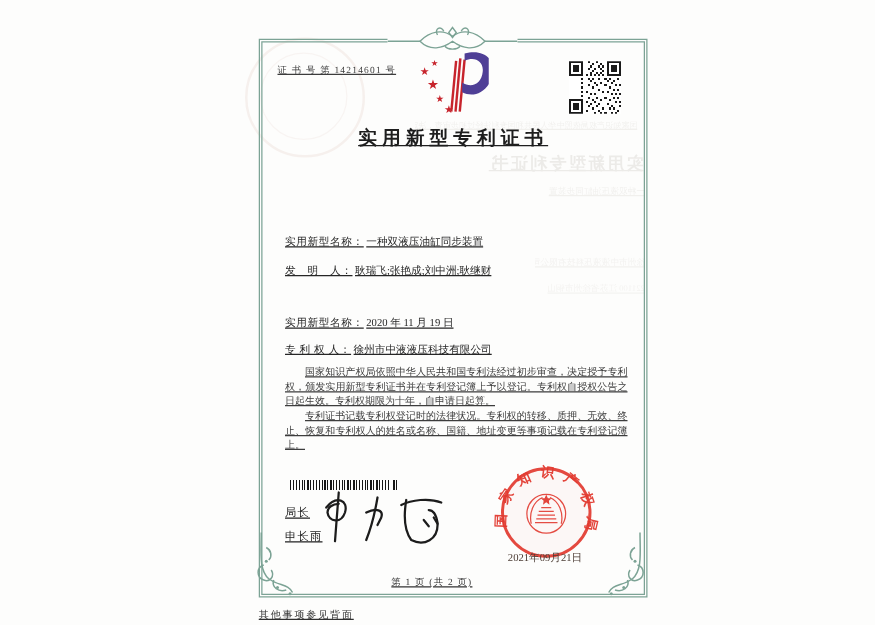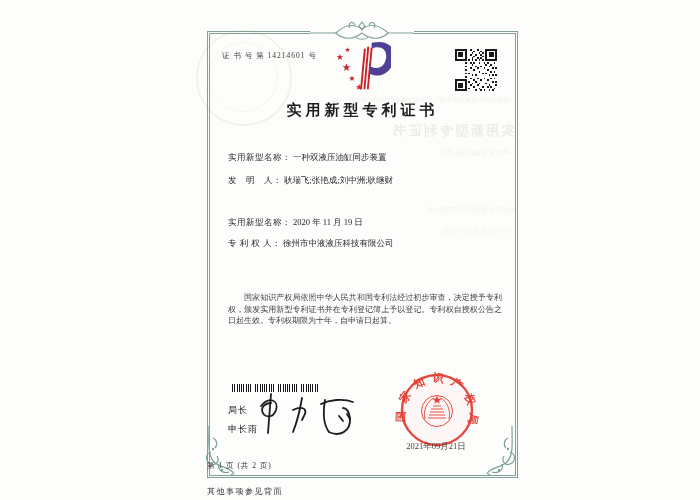--- a/index.html
+++ b/index.html
@@ -2,60 +2,60 @@
 <html><head>
 <meta charset="utf-8">
 <style>
   html,body{margin:0;padding:0;}
   body{
     width:700px;height:500px;overflow:hidden;background:#fdfdfc;
     font-family:"Liberation Serif","DejaVu Serif",serif;color:#2b2b2b;
     position:relative;
   }
   #canvas{position:absolute;inset:0;width:700px;height:500px;}
-  .abs{position:absolute;}
+  .abs{position:absolute;text-decoration:underline;}
 
   
   .frame{
     left:207px;top:31px;width:305px;height:441px;
     border:3px double #7ca395;background:transparent;
   }
   .ornament-top{left:310px;top:17px;width:104px;height:30px;background:#fdfdfc;}
   .corner-fl{width:42px;height:58px;}
 
   
   .cert-no{left:222px;top:51px;font-size:7.5px;letter-spacing:1px;color:#3c3c3c;}
   .logo{left:333px;top:40px;width:58px;height:54px;}
   .qr{left:455px;top:49px;width:42px;height:42px;}
   .title{
     left:207px;top:101px;width:311px;text-align:center;
     font-size:15px;font-weight:bold;letter-spacing:4px;color:#1e1e1e;
   }
 
   
-  .frow{left:228px;width:285px;font-size:8.5px;color:#262626;white-space:nowrap;}
+  .frow{left:228px;width:285px;font-size:8.5px;color:#262626;white-space:nowrap;margin-top:36px;}
   .flabel{letter-spacing:.5px;}
   .fvalue{margin-left:2px;}
   .grant2{position:absolute;left:135px;top:0;}
 
   
   .notice{
     left:228px;width:274px;font-size:8px;line-height:11.5px;color:#3d3d3d;
     text-align:justify;word-break:break-all;text-indent:2em;margin:0;
   }
 
   
   .barcode{
     left:232px;top:384px;width:86px;height:8px;
     background:repeating-linear-gradient(90deg,#161616 0px,#161616 1px,transparent 1px,transparent 2.2px,#161616 2.2px,#161616 3px,transparent 3px,transparent 4.6px);
   }
   .director{left:228px;font-size:9px;color:#222;letter-spacing:1px;}
   .sig{left:255px;top:390px;width:115px;height:48px;}
   .seal{left:393px;top:370px;width:88px;height:88px;}
-  .page-ind{left:207px;top:461px;width:277px;font-size:7.5px;color:#333;letter-spacing:1px;}
+  .page-ind{left:207px;top:461px;width:277px;text-align:center;font-size:7.5px;color:#333;letter-spacing:1px;}
   .back-note{left:207px;top:486px;width:311px;text-align:left;font-size:8px;color:#2f2f2f;letter-spacing:1.5px;}
 
   
   .ghost{transform:scaleX(-1);color:#8d8376;white-space:nowrap;overflow:hidden;pointer-events:none;}
   .ghost-para{left:332px;top:96px;width:178px;height:10px;font-size:6.5px;opacity:.10;}
   .ghost-title{left:330px;top:122px;width:185px;font-size:13.5px;font-weight:bold;letter-spacing:2px;opacity:.14;}
   .ghost-l1{left:398px;top:148px;width:118px;font-size:7px;opacity:.10;}
   .ghost-l2{left:428px;top:205px;width:88px;font-size:7px;opacity:.09;}
   .ghost-l3{left:438px;top:226px;width:78px;font-size:7px;opacity:.08;}
   .wm-circle{left:196px;top:30px;width:92px;height:92px;border:2px solid rgba(190,130,110,.10);border-radius:50%;}
@@ -171,20 +171,21 @@
   </div>
   <div class="abs frow" style="top:217px;">
     <span class="flabel">实用新型名称：</span><span class="fvalue">2020 年 11 月 19 日</span>
   </div>
   <div class="abs frow" style="top:238px;">
     <span class="flabel">专 利 权 人：</span><span class="fvalue">徐州市中液液压科技有限公司</span>
   </div>
 
 
   <p class="abs notice" style="top:292px;">国家知识产权局依照中华人民共和国专利法经过初步审查，决定授予专利权，颁发实用新型专利证书并在专利登记簿上予以登记。专利权自授权公告之日起生效。专利权期限为十年，自申请日起算。</p>
+  <p class="abs notice" style="top:327px;">专利证书记载专利权登记时的法律状况。专利权的转移、质押、无效、终止、恢复和专利权人的姓名或名称、国籍、地址变更等事项记载在专利登记簿上。</p>
 
   <div class="abs barcode"></div>
 
   <div class="abs director" style="top:404px;">局长</div>
   <div class="abs director" style="top:423px;">申长雨</div>
   <div class="abs sig">
     <svg width="115" height="48" viewBox="0 0 115 48">
       <g fill="none" stroke="#1c1c1c" stroke-width="1.8" stroke-linecap="round">
         <path d="M16,4 C15,16 14,30 13,43"></path>
         <path d="M6,16 C14,6 24,10 21,20 C18,29 8,28 7,20 C7,16 11,13 16,13"></path>

